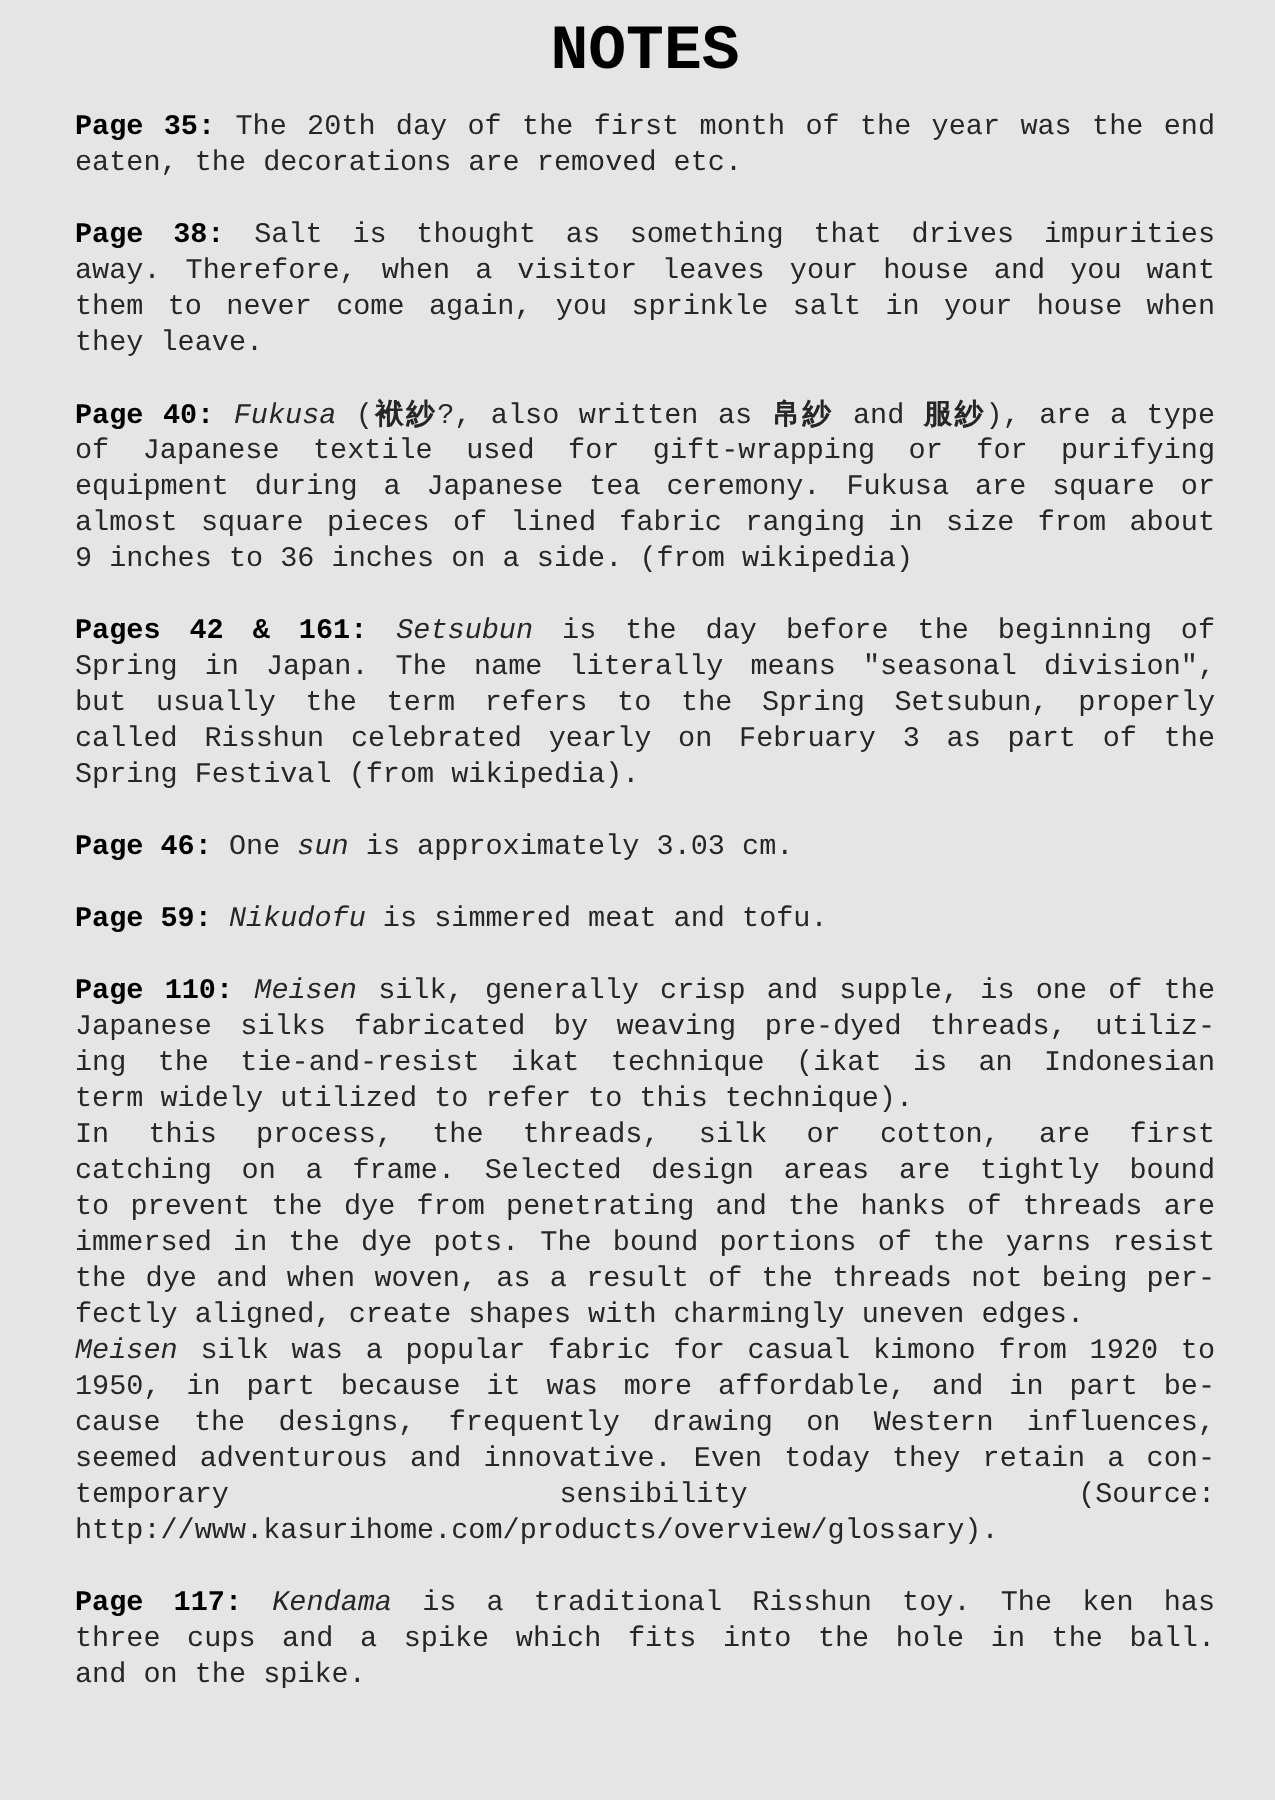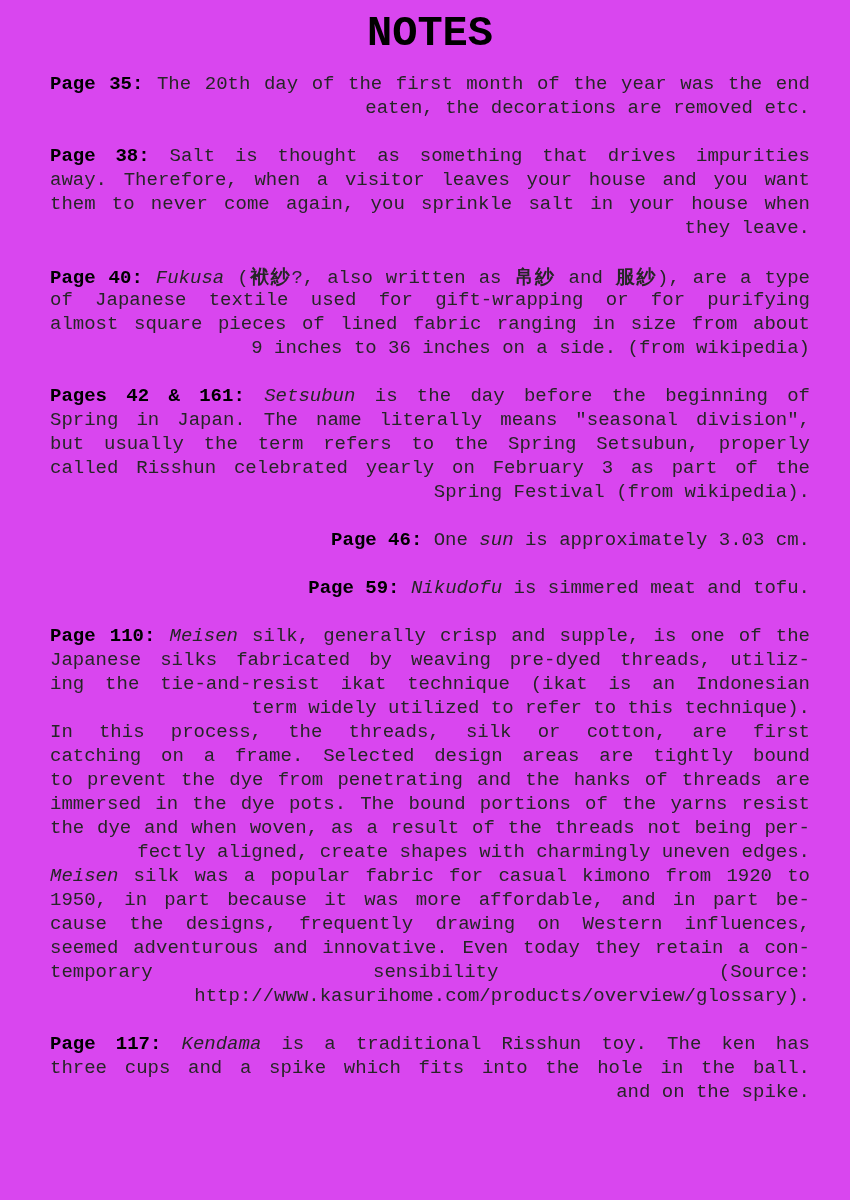--- a/index.html
+++ b/index.html
@@ -5,21 +5,21 @@
   html, body {
     margin: 0;
     padding: 0;
     background: #ffffff;
   }
   .page {
     box-sizing: border-box;
     width: 850px;
     height: 1200px;
     padding: 12px 40px 0 50px;
-    background: #d946ef;
+    background: #e5e5e5;
     font-family: "Liberation Mono", "DejaVu Sans Mono", monospace;
     color: #262626;
     overflow: hidden;
   }
   .doc-title {
     margin: 0 0 16px 0;
     font-family: "Liberation Mono", "DejaVu Sans Mono", monospace;
     font-weight: bold;
     font-size: 42px;
     line-height: 44px;
@@ -30,21 +30,21 @@
   .note {
     margin: 0 0 24px 0;
   }
   .note:last-child {
     margin-bottom: 0;
   }
   .line {
     font-size: 19px;
     line-height: 24px;
     height: 24px;
-    text-align: right;
+    text-align: left;
     overflow: hidden;
   }
   .line.justify {
     text-align: justify;
     text-align-last: justify;
   }
   .run-bold {
     font-weight: bold;
     color: #000000;
   }
@@ -68,20 +68,21 @@
       </div>
       <div class="note">
         <div class="line justify"><span class="run-bold">Page 38:</span><span class="run-normal"> Salt is thought as something that drives impurities</span></div>
         <div class="line justify"><span class="run-normal">away. Therefore, when a visitor leaves your house and you want</span></div>
         <div class="line justify"><span class="run-normal">them to never come again, you sprinkle salt in your house when</span></div>
         <div class="line"><span class="run-normal">they leave.</span></div>
       </div>
       <div class="note">
         <div class="line justify"><span class="run-bold">Page 40:</span><span class="run-normal"> </span><span class="run-italic">Fukusa</span><span class="run-normal"> (</span><span class="run-cjk">袱紗</span><span class="run-normal">?, also written as </span><span class="run-cjk">帛紗</span><span class="run-normal"> and </span><span class="run-cjk">服紗</span><span class="run-normal">), are a type</span></div>
         <div class="line justify"><span class="run-normal">of Japanese textile used for gift-wrapping or for purifying</span></div>
+        <div class="line justify"><span class="run-normal">equipment during a Japanese tea ceremony. Fukusa are square or</span></div>
         <div class="line justify"><span class="run-normal">almost square pieces of lined fabric ranging in size from about</span></div>
         <div class="line"><span class="run-normal">9 inches to 36 inches on a side. (from wikipedia)</span></div>
       </div>
       <div class="note">
         <div class="line justify"><span class="run-bold">Pages 42 &amp; 161:</span><span class="run-normal"> </span><span class="run-italic">Setsubun</span><span class="run-normal"> is the day before the beginning of</span></div>
         <div class="line justify"><span class="run-normal">Spring in Japan. The name literally means "seasonal division",</span></div>
         <div class="line justify"><span class="run-normal">but usually the term refers to the Spring Setsubun, properly</span></div>
         <div class="line justify"><span class="run-normal">called Risshun celebrated yearly on February 3 as part of the</span></div>
         <div class="line"><span class="run-normal">Spring Festival (from wikipedia).</span></div>
       </div>

